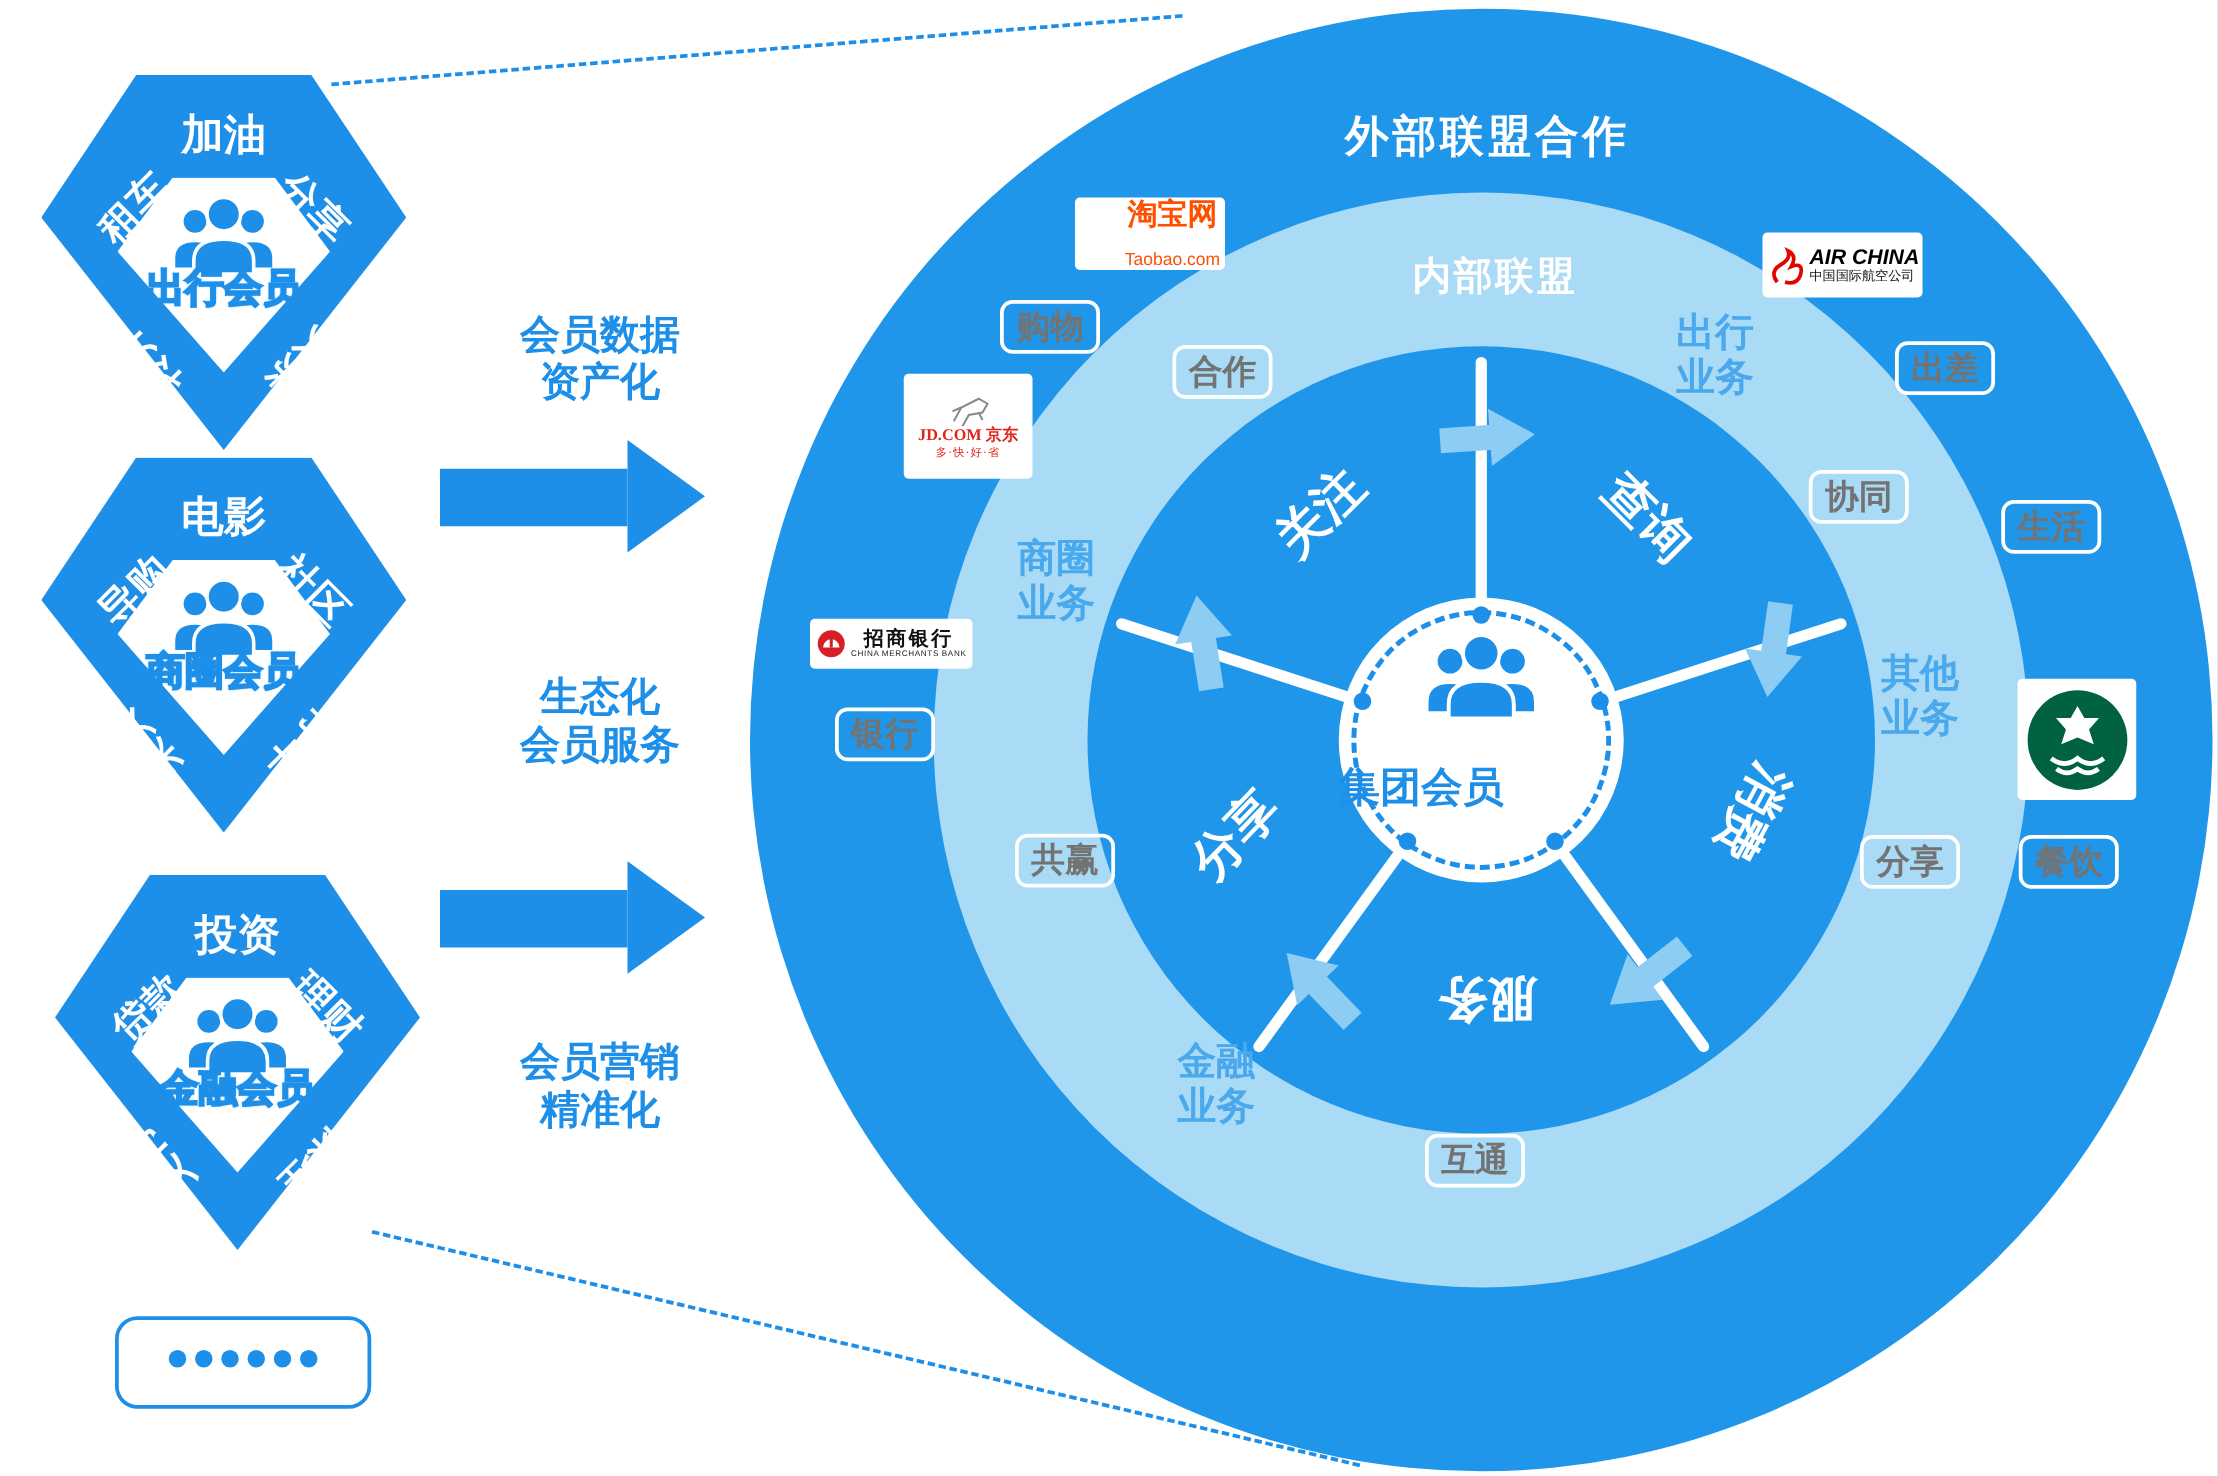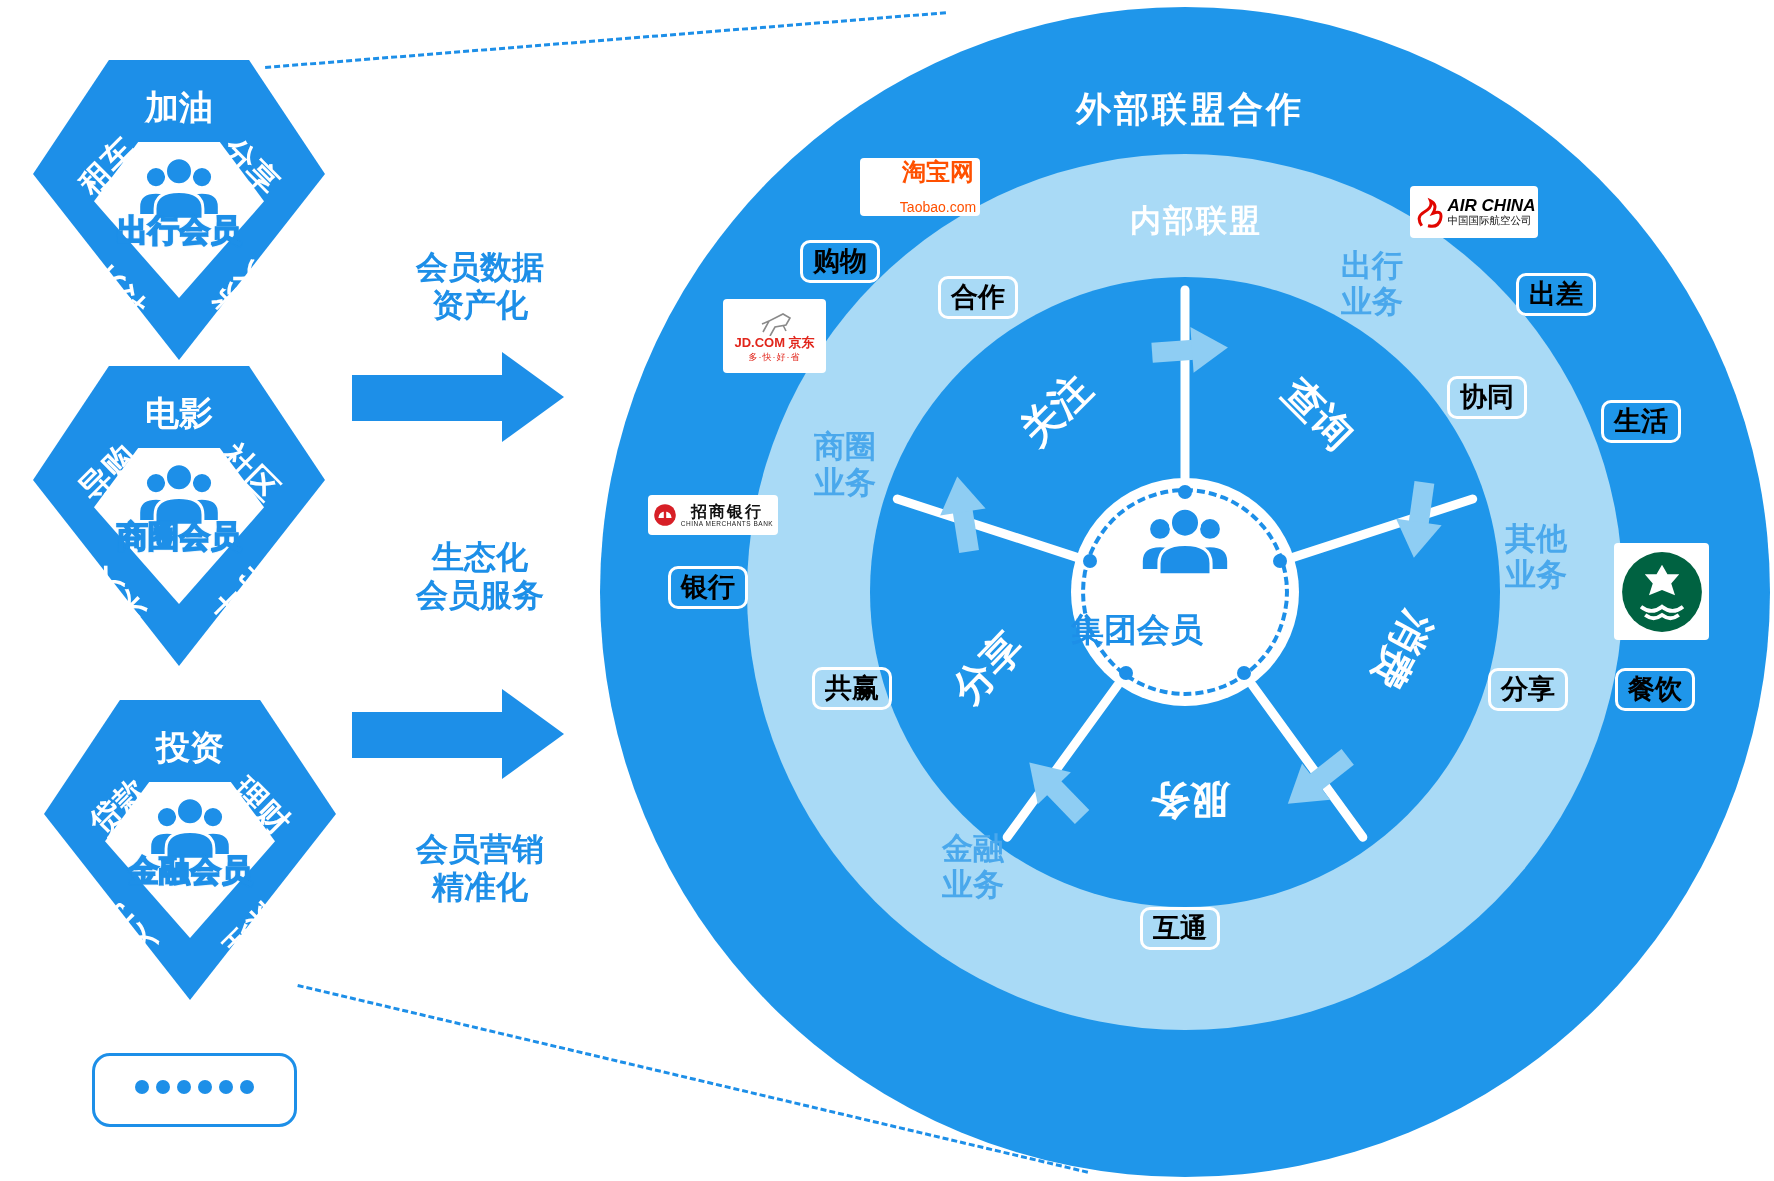--- a/index.html
+++ b/index.html
@@ -83,40 +83,40 @@
   #outer-title { position:absolute; left:990px; top:86px; width:400px; text-align:center;
                  color:#fff; font-weight:bold; font-size:35px; letter-spacing:3px; }
   #inner-title { position:absolute; left:1046px; top:200px; width:300px; text-align:center;
                  color:#fff; font-weight:bold; font-size:31px; letter-spacing:2px; }
   .sector { position:absolute; width:120px; text-align:center; color:#4aa8ec;
             font-weight:bold; font-size:31px; line-height:1.15; white-space:pre-line; }
   #sector-travel   { left:1312px; top:248px; }
   #sector-other    { left:1476px; top:521px; }
   #sector-finance  { left:913px;  top:831px; }
   #sector-district { left:785px;  top:429px; }
-  .badge { position:absolute; border:3px solid #fff; border-radius:10px; color:#000000;
+  .badge { position:absolute; border:3px solid #fff; border-radius:10px; color:#737373;
            font-weight:bold; font-size:27px; padding:3px 10px; line-height:1.15; white-space:nowrap; }
   #badge-shopping { left:800px;  top:240px; }
   #badge-coop     { left:938px;  top:276px; }
   #badge-bank     { left:668px;  top:566px; }
   #badge-winwin   { left:812px;  top:667px; }
   #badge-inter    { left:1140px; top:907px; }
   #badge-trip     { left:1516px; top:273px; }
   #badge-synergy  { left:1447px; top:376px; }
   #badge-life     { left:1601px; top:400px; }
   #badge-share    { left:1488px; top:668px; }
   #badge-dining   { left:1615px; top:668px; }
 
   
   .logo { position:absolute; background:#fff; display:flex; flex-direction:column;
           align-items:center; justify-content:center; border-radius:4px; }
   #logo-taobao { left:860px; top:158px; width:120px; height:58px;padding-left:36px; }
   #logo-taobao .l1 { color:#ff5000; font-weight:bold; font-size:24px; line-height:1; }
   #logo-taobao .l2 { color:#ff5000; font-size:14px; margin-top:15px; }
-  #logo-jd { left:723px; top:299px; width:103px; height:74px; }
+  #logo-jd { left:723px; top:299px; width:103px; height:84px;font-family:Liberation Serif, serif; }
   #logo-jd .l1 { color:#e1251b; font-weight:bold; font-size:13px; line-height:1.1; }
   #logo-jd .l2 { color:#e1251b; font-size:9px; letter-spacing:1px; }
   #logo-cmb { left:648px; top:495px; width:130px; height:40px; flex-direction:row; gap:4px; }
   #logo-cmb .col { display:flex; flex-direction:column; align-items:center; }
   #logo-cmb .l1 { color:#111; font-weight:bold; font-size:16px; letter-spacing:2px; line-height:1; }
   #logo-cmb .l2 { color:#222; font-size:6.5px; letter-spacing:0.5px; }
   #logo-air { left:1410px; top:186px; width:128px; height:52px; flex-direction:row; gap:5px; }
   #logo-air .col { display:flex; flex-direction:column; align-items:flex-start; }
   #logo-air .l1 { color:#000; font-weight:bold; font-style:italic; font-size:17px; line-height:1; }
   #logo-air .l2 { color:#111; font-size:10.5px; font-family:"Liberation Serif","DejaVu Serif",serif; }

